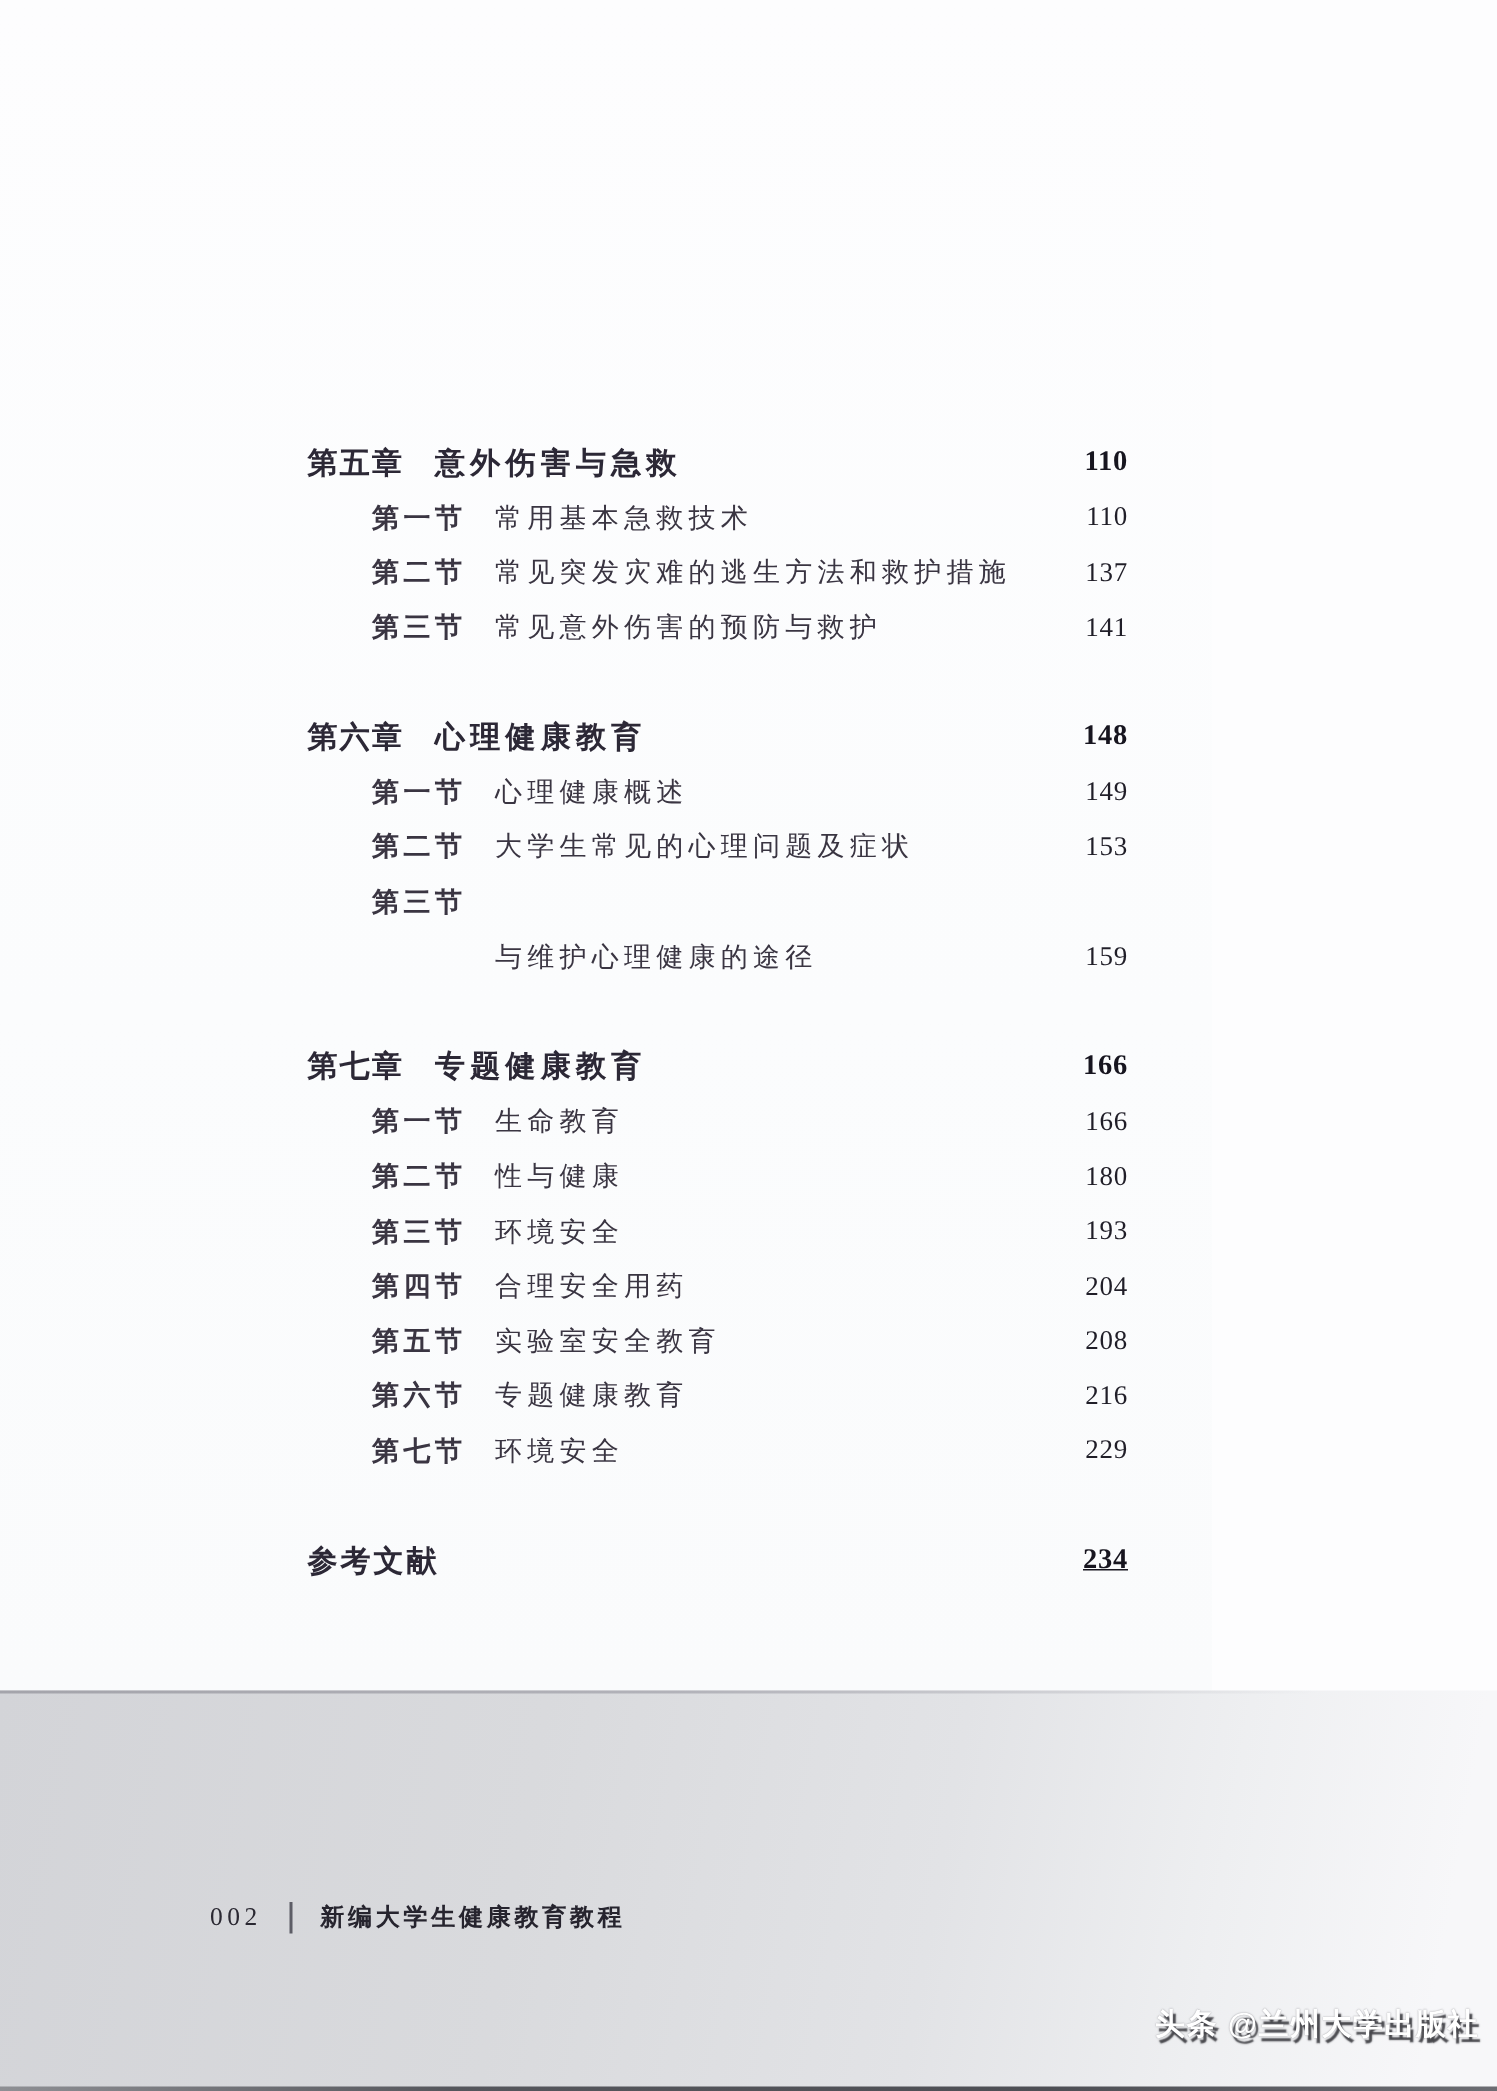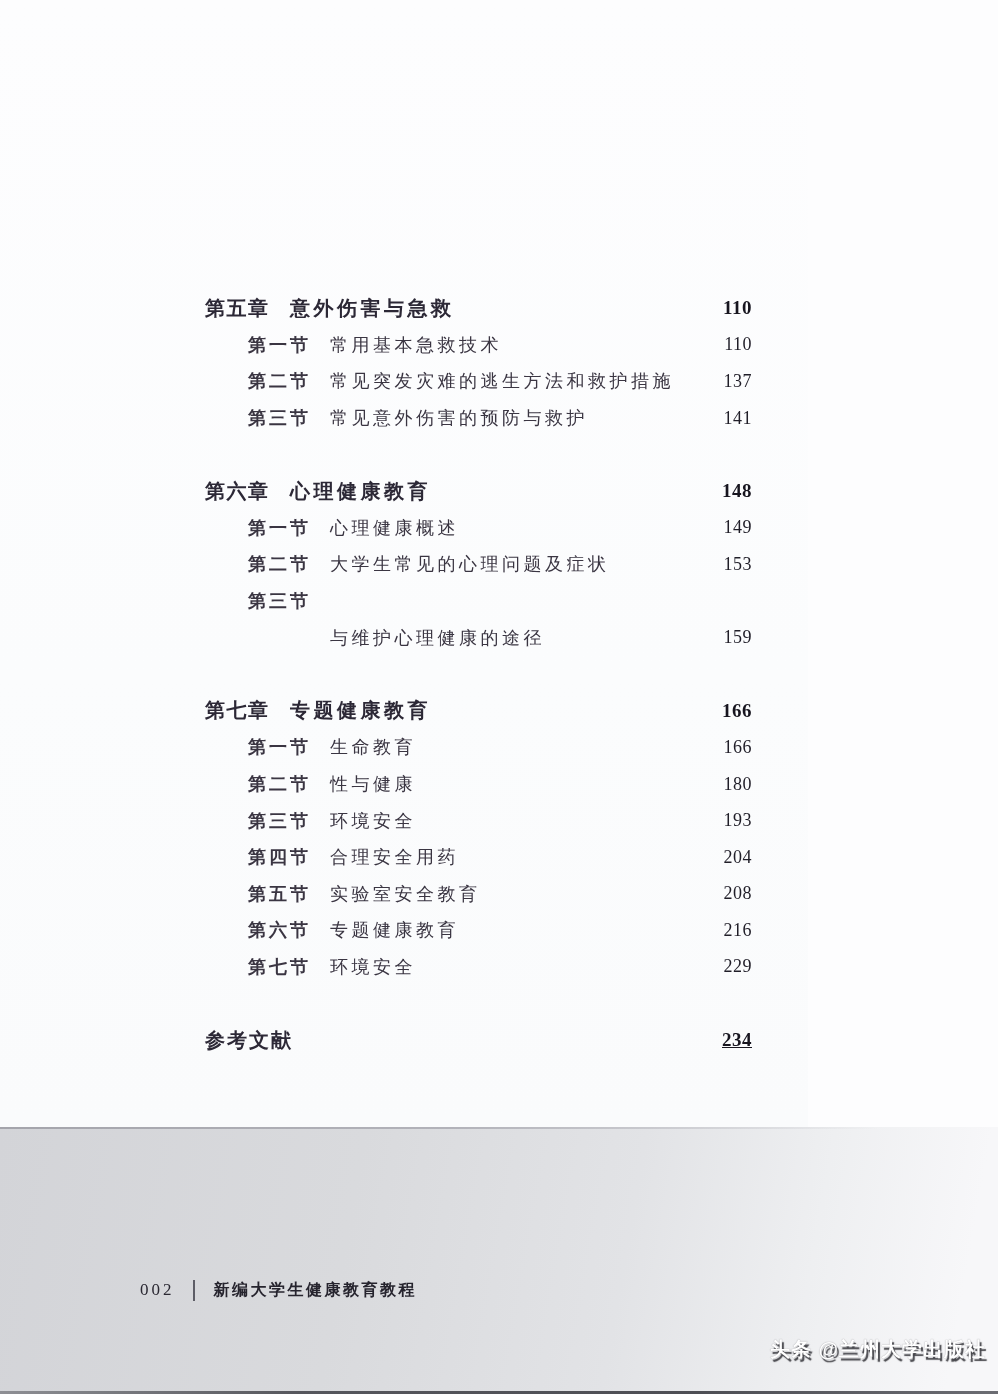--- a/index.html
+++ b/index.html
@@ -106,21 +106,20 @@
   }
   
   .running-footer {
     position: absolute;
     left: 140px;
     top: 1262px;
     height: 32px;
     display: flex;
     align-items: center;
     color: #26242e;
-    margin-top: 12px;
   }
   .folio {
     font-size: 17px;
     letter-spacing: 3px;
     color: #2a2832;
   }
   .footer-divider {
     width: 0;
     height: 21px;
     border-left: 2px solid #5d5d66;

